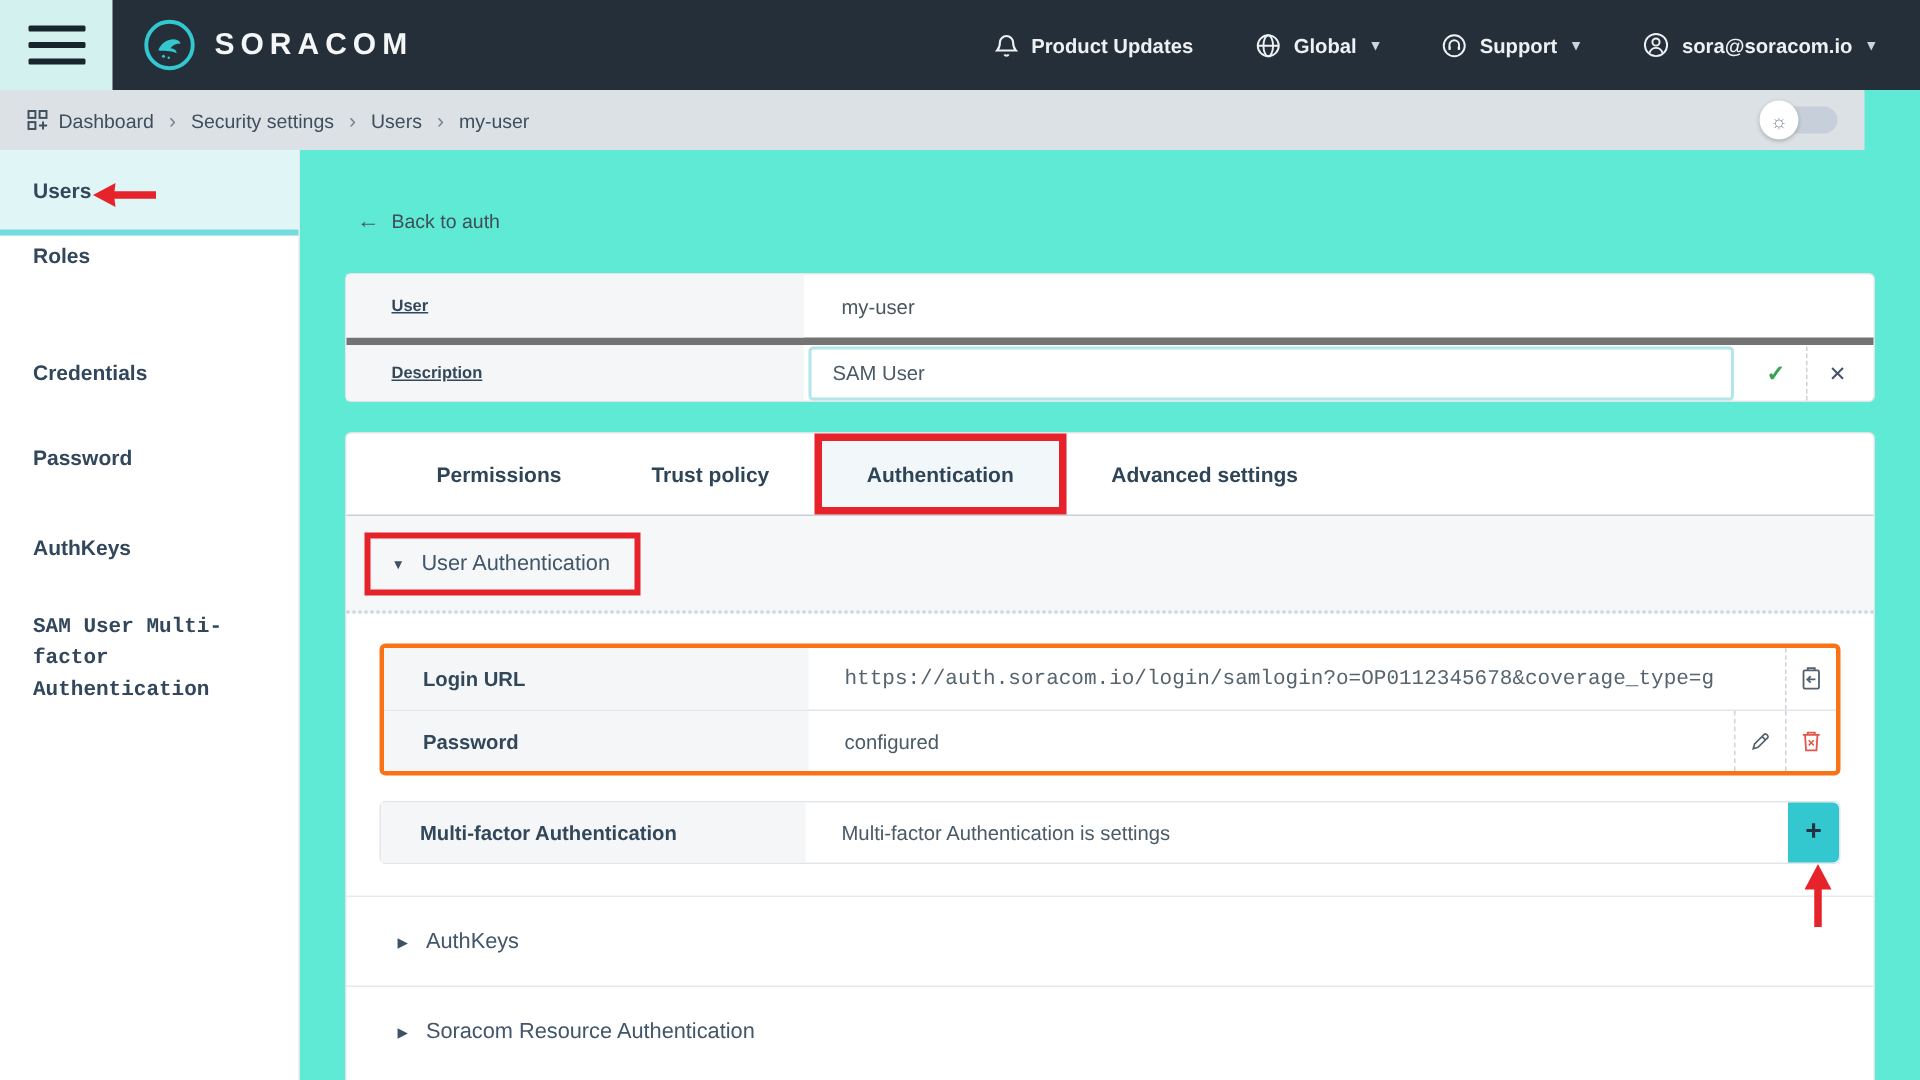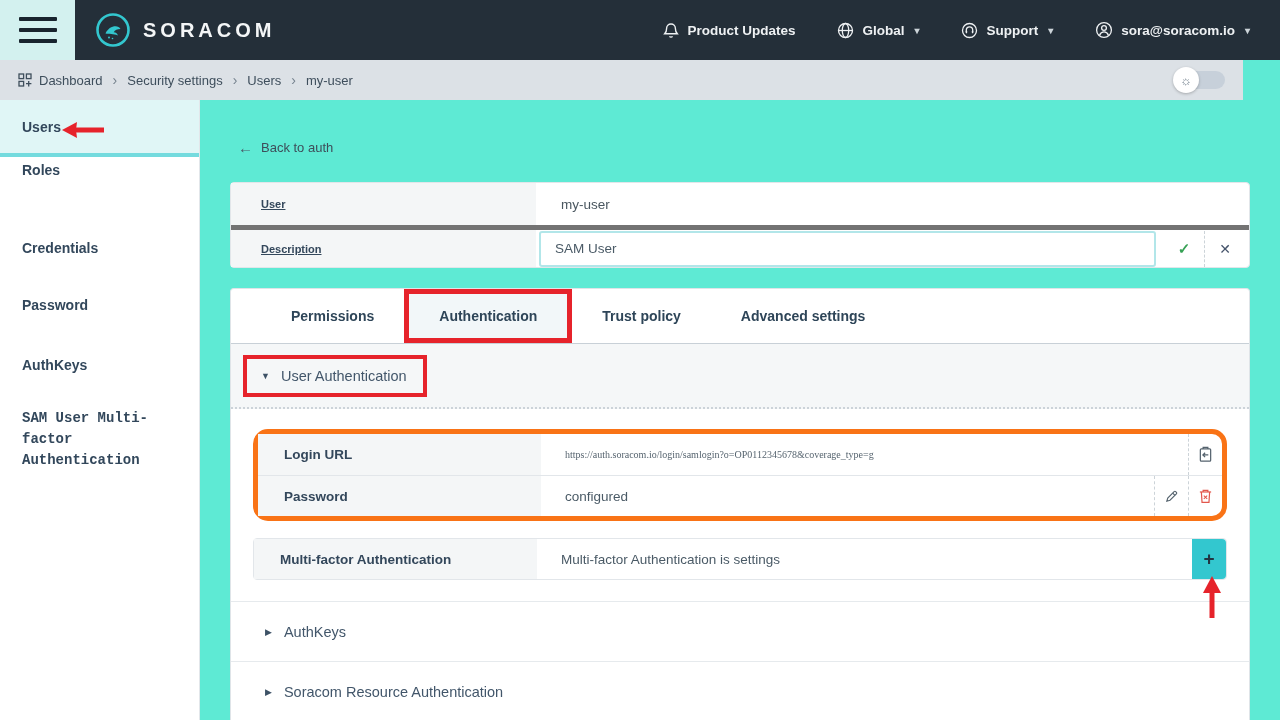--- a/index.html
+++ b/index.html
@@ -52,26 +52,26 @@
   .panel { position:absolute; left:230px; top:288px; width:1020px; height:500px; background:#fff; border:1px solid #dfe4e8; border-bottom:none; border-radius:4px 4px 0 0; }
   .tab-bar { height:55px; display:flex; align-items:stretch; border-bottom:1px solid #c8d0d7; padding-left:30px; }
   .tab { display:flex; align-items:center; padding:0 30px; font-size:14px; font-weight:bold; color:#2e4558; cursor:pointer; }
   .tab.active { background:#f2f7f9; border:5px solid #e6232b; }
   .section-header { height:65px; background:#f5f7f8; border-bottom:2px dotted #ccd3d9; display:flex; align-items:center; padding-left:12px; }
   .collapse-box { display:inline-flex; align-items:center; gap:11px; border:4px solid #e6232b; padding:9px 16px 9px 14px; cursor:pointer; }
   .tri { font-size:9px; color:#3d5266; }
   .section-title { font-size:14.5px; color:#42566a; }
   .section-content { padding:20px 22px 0 22px; }
 
-  .data-table { border:5px solid #f97316; border-radius:15px; background:#fff; }
+  .data-table { border:3px solid #f97316; border-radius:4px; background:#fff; }
   .data-row { display:flex; height:41px; align-items:stretch; }
   .data-row + .data-row { border-top:1px solid #e2e6ea; }
   .dcell-label { width:283px; background:#f4f6f7; display:flex; align-items:center; padding-left:26px; font-size:13.5px; font-weight:bold; color:#33475b; }
   .dcell-value { flex:1; display:flex; align-items:center; padding-left:24px; font-size:13.5px; color:#4a5a66; }
-  .mono { font-family:Liberation Serif, serif; font-size:10px; color:#56646f; }
+  .mono { font-family:Liberation Mono, monospace; font-size:14px; color:#56646f; }
   .action-cell { width:34px; display:flex; align-items:center; justify-content:center; border-left:1px dashed #ccd3d8; cursor:pointer; color:#54626d; }
   .action-cell.red { color:#e2574c; }
 
   .mfa-table { margin-top:17px; border:1px solid #e2e6ea; border-radius:4px; display:flex; height:42px; align-items:stretch; }
   .plus-btn { width:34px; background:#33c7cf; border-radius:0 4px 4px 0; display:flex; align-items:center; justify-content:center; font-size:19px; font-weight:600; color:#223442; cursor:pointer; }
 
   .flat-section { height:60px; border-top:1px solid #e6eaed; display:flex; align-items:center; padding-left:34px; margin-top:21px; }
   .flat-section.second { margin-top:0; }
   .collapse-plain { display:inline-flex; align-items:center; gap:12px; cursor:pointer; }
 
@@ -216,25 +216,25 @@
         </div>
       </div>
     </div>
   </div>
 
   <div class="panel">
     <div class="tab-bar">
       <div class="tab">
           <span>Permissions</span>
         </div>
+      <div class="tab">
+          <span>Trust policy</span>
+        </div>
       <div class="tab active">
           <span>Authentication</span>
-        </div>
-      <div class="tab">
-          <span>Trust policy</span>
         </div>
       <div class="tab">
           <span>Advanced settings</span>
         </div>
     </div>
 
     <div class="section-header">
       <div class="collapse-box">
         <span class="tri">▼</span>
         <span class="section-title">User Authentication</span>

